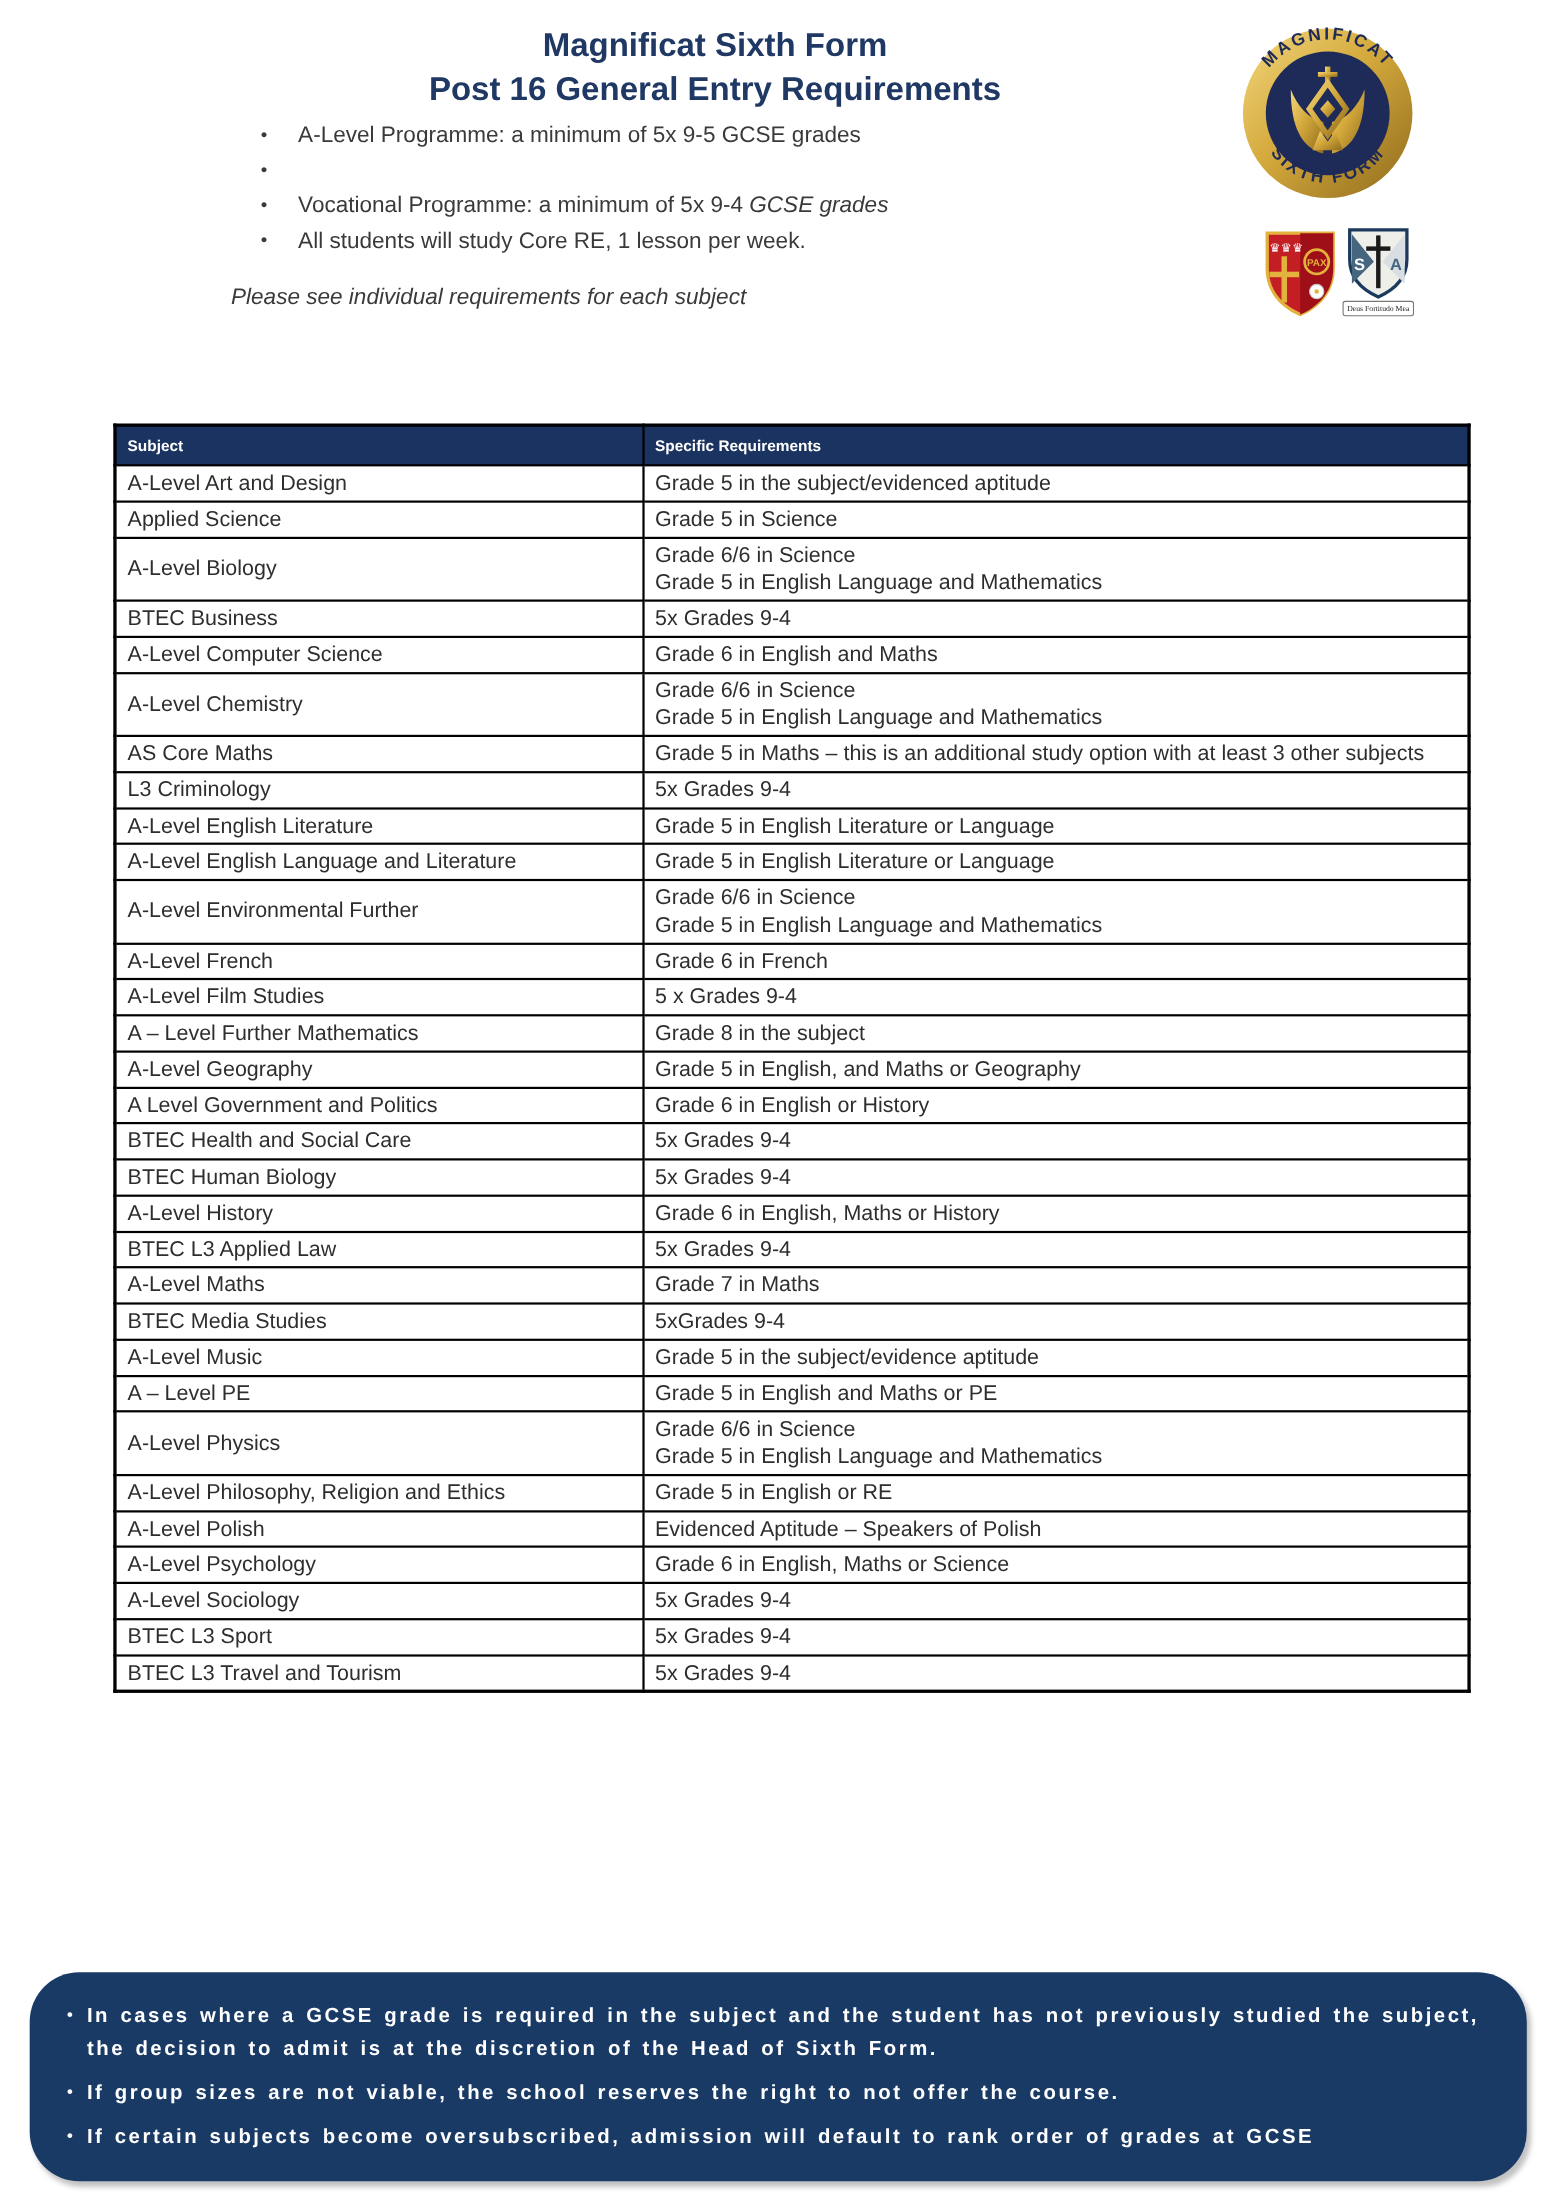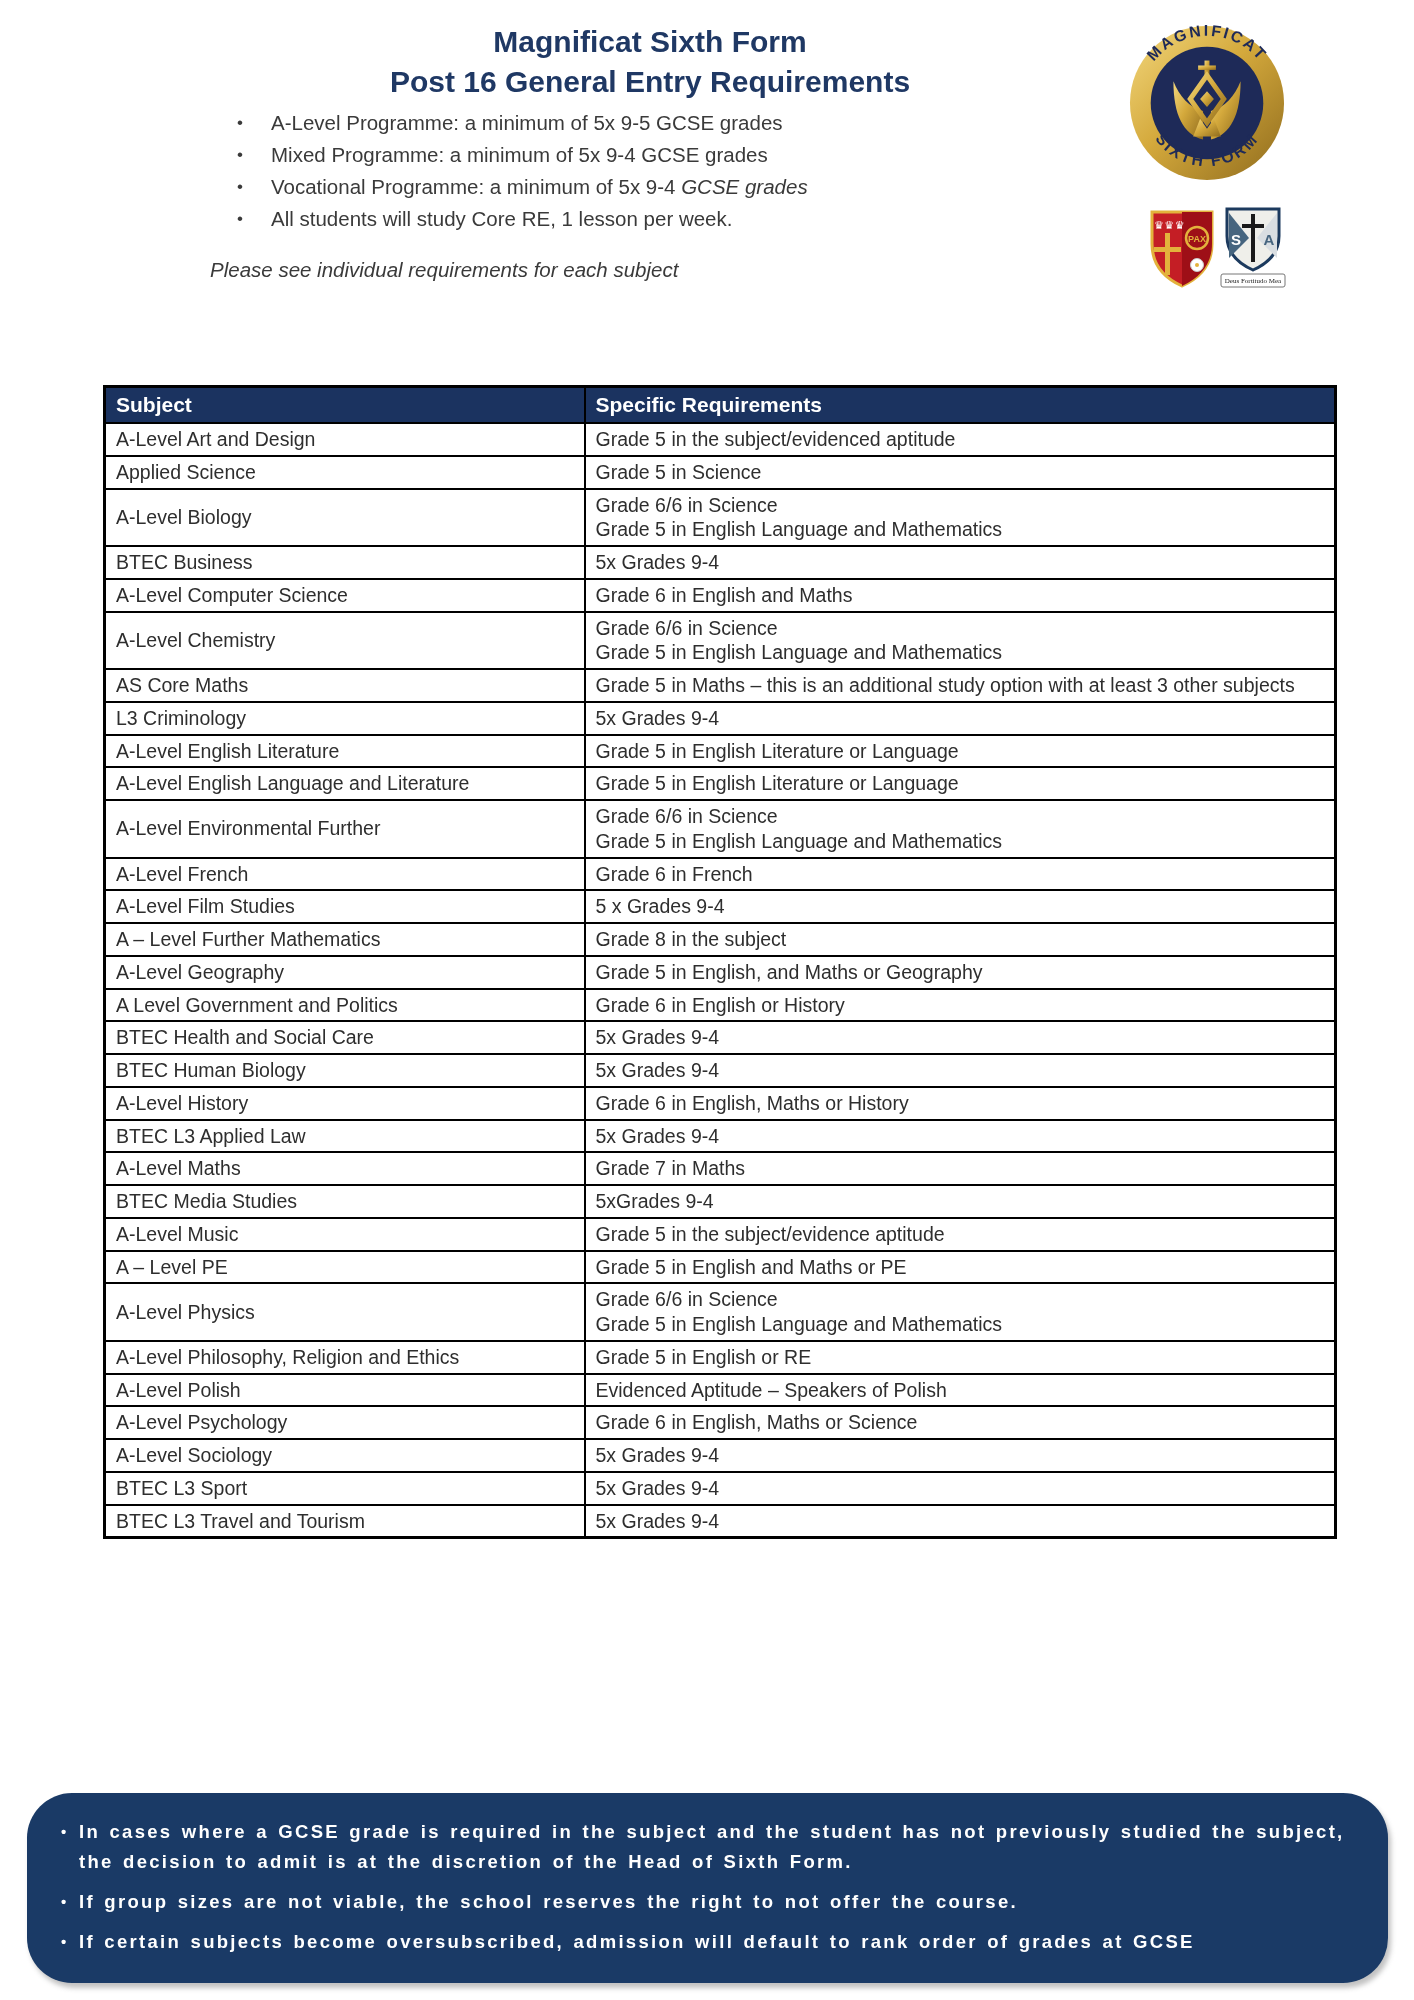--- a/index.html
+++ b/index.html
@@ -21,21 +21,21 @@
         font-size:20.5px;color:#3A3A3A;}
 
   
   .logo-circle{position:absolute;top:24px;left:1128px;width:158px;height:158px;}
   .crest-left{position:absolute;top:208px;left:1146px;width:72px;height:80px;}
   .crest-right{position:absolute;top:206px;left:1220px;width:66px;height:84px;}
 
   
   .req-table{position:absolute;top:385px;left:103px;width:1234px;
              border-collapse:collapse;table-layout:fixed;border:3px solid #000;}
-  .req-table th{background:#1B3360;color:#fff;font-size:21px;text-align:left;
+  .req-table th{background:#1B3360;color:#fff;font-size:14px;text-align:left;
                 padding:3px 10px;border:2px solid #000;font-weight:700;height:28px;}
   .req-table td{font-size:19.5px;color:#2e2e2e;padding:3px 10px;border:2px solid #000;
                 line-height:1.27;vertical-align:middle;}
   .req-table td.req{white-space:pre-line;border-radius:15px;}
 
   
   .footer-box{position:absolute;top:1793px;left:27px;width:1361px;height:190px;
               background:#1A3A66;border-radius:45px;padding:24px 34px 0 34px;
               box-sizing:border-box;box-shadow:3px 5px 5px rgba(120,120,120,.45);}
   .f-item{display:flex;color:#ffffff;font-weight:700;font-size:18.5px;
@@ -52,21 +52,20 @@
     <div class="title-line">Post 16 General Entry Requirements</div>
   </div>
 
   <ul class="intro-bullets">
       <li>
         <span class="dot">•</span>
         <span><span>A-Level Programme: a minimum of 5x 9-5 GCSE grades</span><i></i></span>
       </li>
       <li>
         <span class="dot">•</span>
-        <span><span>Mixed Programme: a minimum of 5x 9-4 GCSE grades</span><i></i></span>
       </li>
       <li>
         <span class="dot">•</span>
         <span><span>Vocational Programme: a minimum of 5x 9-4 </span><i>GCSE grades</i></span>
       </li>
       <li>
         <span class="dot">•</span>
         <span><span>All students will study Core RE, 1 lesson per week.</span><i></i></span>
       </li>
     </ul>

